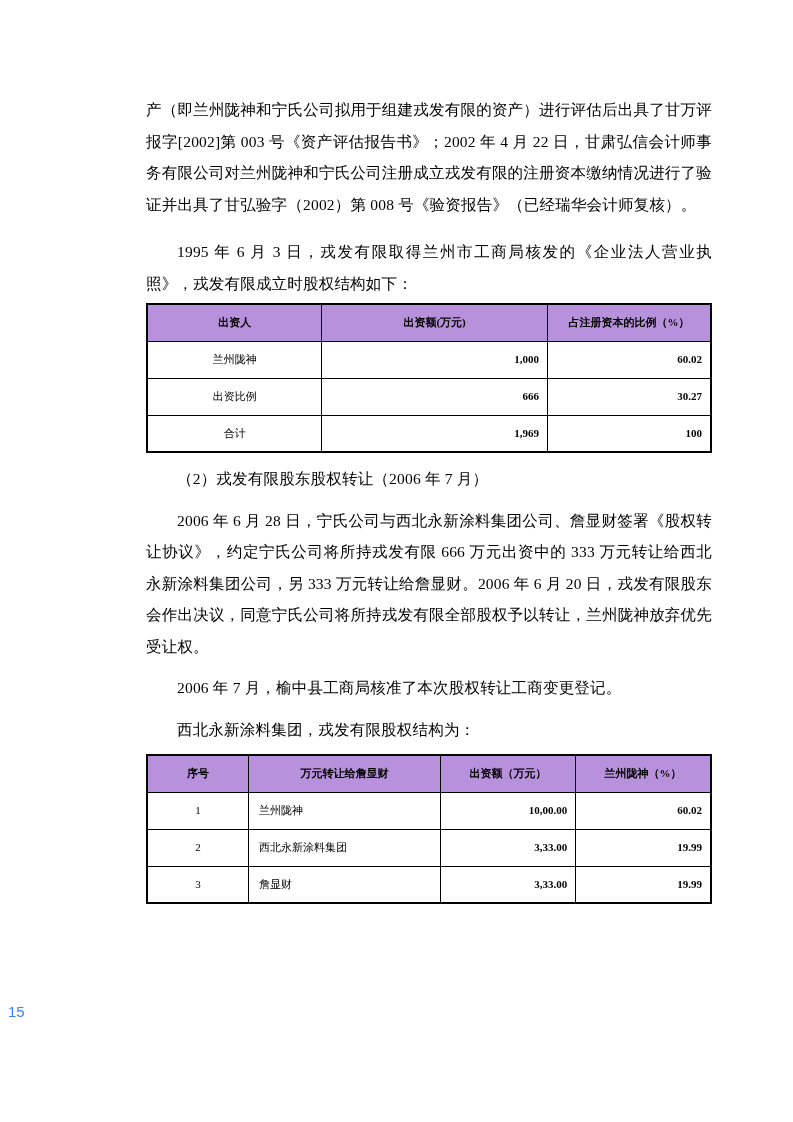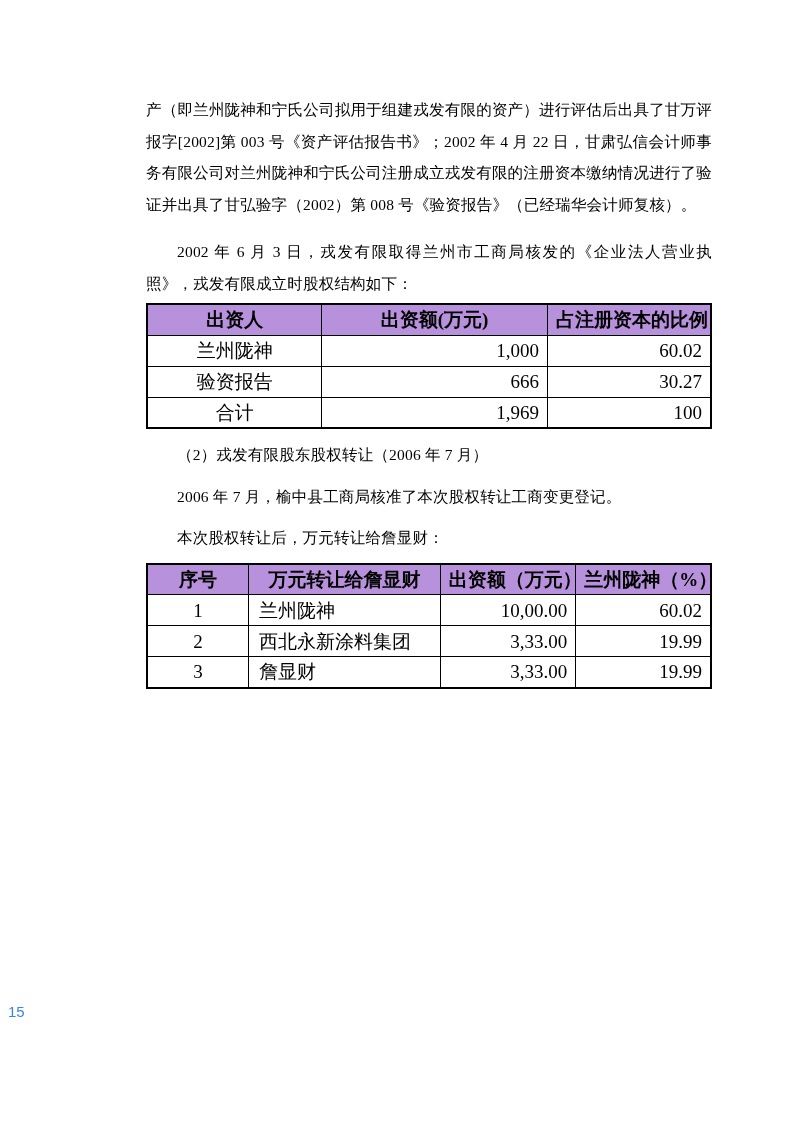--- a/index.html
+++ b/index.html
@@ -39,57 +39,57 @@
   table.tbl {
     width: 100%;
     border-collapse: collapse;
     table-layout: fixed;
     border: 2px solid var(--border-color);
     margin: 0 0 10px 0;
   }
   table.t2 { margin-bottom: 0; }
   .tbl th, .tbl td {
     border: 1px solid var(--border-color);
-    height: 31px;
+    height: 37px;
     padding: 0 8px;
-    font-size: 19px;
+    font-size: 11px;
     line-height: 1;
     vertical-align: middle;
     overflow: hidden;
     white-space: nowrap;
   }
   .tbl th {
     background: var(--header-bg);
     font-weight: bold;
     text-align: center;
   }
   .tbl td.c { text-align: center; }
   .tbl td.l { text-align: left; padding-left: 10px; }
-  .tbl td.r { text-align: right; }
+  .tbl td.r { text-align: right; font-weight: bold; }
   .pageno {
     position: absolute;
     top: 1002px;
     left: 8px;
     width: 100%;
     font-family: "Liberation Sans", sans-serif;
     font-size: 15px;
     line-height: 20px;
     color: #3b82f6;
   }
 </style>
 </head>
 <body>
 
 <div class="page">
   <div class="content">
 
     <p class="para">产（即兰州陇神和宁氏公司拟用于组建戎发有限的资产）进行评估后出具了甘万评报字[2002]第 003 号《资产评估报告书》；2002 年 4 月 22 日，甘肃弘信会计师事务有限公司对兰州陇神和宁氏公司注册成立戎发有限的注册资本缴纳情况进行了验证并出具了甘弘验字（2002）第 008 号《验资报告》（已经瑞华会计师复核）。</p>
 
 
-    <p class="para indent mb4">2002 年 6 月 3 日，戎发有限取得兰州市工商局核发的《企业法人营业执照》，戎发有限成立时股权结构如下：</p>
+    <p class="para indent mb4">1995 年 6 月 3 日，戎发有限取得兰州市工商局核发的《企业法人营业执照》，戎发有限成立时股权结构如下：</p>
 
     <table class="tbl">
       <colgroup>
         <col style="width:31%">
         <col style="width:40%">
         <col style="width:29%">
       </colgroup>
       <thead>
         <tr>
           <th>出资人</th>
@@ -97,38 +97,39 @@
           <th>占注册资本的比例（%）</th>
         </tr>
       </thead>
       <tbody>
         <tr>
           <td class="c">兰州陇神</td>
           <td class="r">1,000</td>
           <td class="r">60.02</td>
         </tr>
         <tr>
-          <td class="c">验资报告</td>
+          <td class="c">出资比例</td>
           <td class="r">666</td>
           <td class="r">30.27</td>
         </tr>
         <tr>
           <td class="c">合计</td>
           <td class="r">1,969</td>
           <td class="r">100</td>
         </tr>
       </tbody>
     </table>
 
     <p class="para indent mb10">（2）戎发有限股东股权转让（2006 年 7 月）</p>
 
+    <p class="para indent mb10">2006 年 6 月 28 日，宁氏公司与西北永新涂料集团公司、詹显财签署《股权转让协议》，约定宁氏公司将所持戎发有限 666 万元出资中的 333 万元转让给西北永新涂料集团公司，另 333 万元转让给詹显财。2006 年 6 月 20 日，戎发有限股东会作出决议，同意宁氏公司将所持戎发有限全部股权予以转让，兰州陇神放弃优先受让权。</p>
 
     <p class="para indent mb10">2006 年 7 月，榆中县工商局核准了本次股权转让工商变更登记。</p>
 
-    <p class="para indent mb9">本次股权转让后，万元转让给詹显财：</p>
+    <p class="para indent mb9">西北永新涂料集团，戎发有限股权结构为：</p>
 
     <table class="tbl t2">
       <colgroup>
         <col style="width:18%">
         <col style="width:34%">
         <col style="width:24%">
         <col style="width:24%">
       </colgroup>
       <thead>
         <tr>

